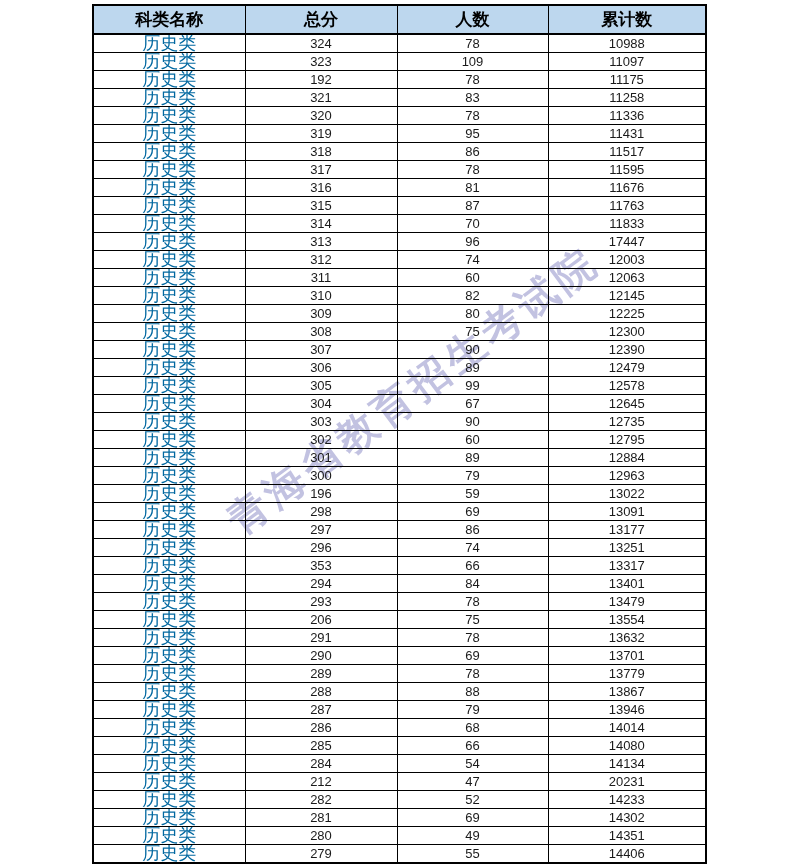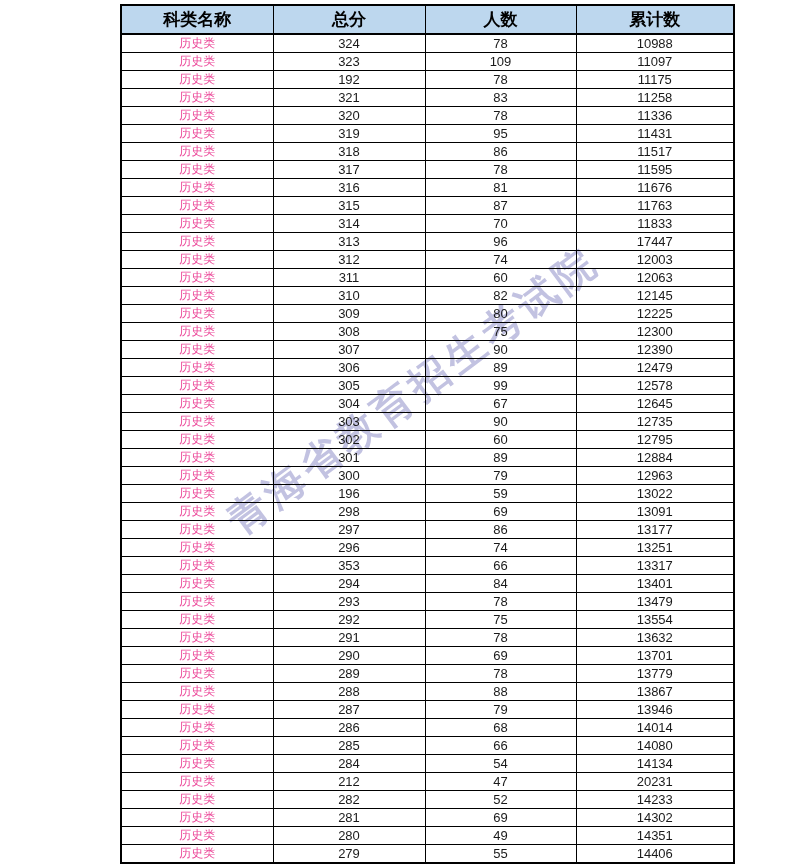--- a/index.html
+++ b/index.html
@@ -38,21 +38,20 @@
     border-collapse: collapse;
     table-layout: fixed;
     background: transparent;
     z-index: 1;
   }
   table.score-table, table.score-table th, table.score-table td {
     border: 1px solid #000000;
   }
   table.score-table {
     border: 2px solid #000000;
-    margin-left: 28px;
   }
   table.score-table th {
     height: 27px;
     background: #BDD7EE;
     font-size: 17px;
     font-weight: bold;
     color: #000000;
     text-align: center;
     vertical-align: middle;
     padding: 0;
@@ -61,22 +60,22 @@
   table.score-table td {
     height: 17px;
     line-height: 17px;
     text-align: center;
     vertical-align: middle;
     padding: 0;
     background: transparent;
     overflow: hidden;
   }
   td.cat {
-    font-size: 12px;
-    color: #ec4899;
+    font-size: 18px;
+    color: #0369a1;
   }
   td.num {
     font-size: 13px;
     color: #1a1a1a;
   }
 </style>
 </head>
 <body>
 
 <div class="page">
@@ -286,21 +285,21 @@
           <td class="num">13401</td>
         </tr>
         <tr>
           <td class="cat">历史类</td>
           <td class="num">293</td>
           <td class="num">78</td>
           <td class="num">13479</td>
         </tr>
         <tr>
           <td class="cat">历史类</td>
-          <td class="num">292</td>
+          <td class="num">206</td>
           <td class="num">75</td>
           <td class="num">13554</td>
         </tr>
         <tr>
           <td class="cat">历史类</td>
           <td class="num">291</td>
           <td class="num">78</td>
           <td class="num">13632</td>
         </tr>
         <tr>

